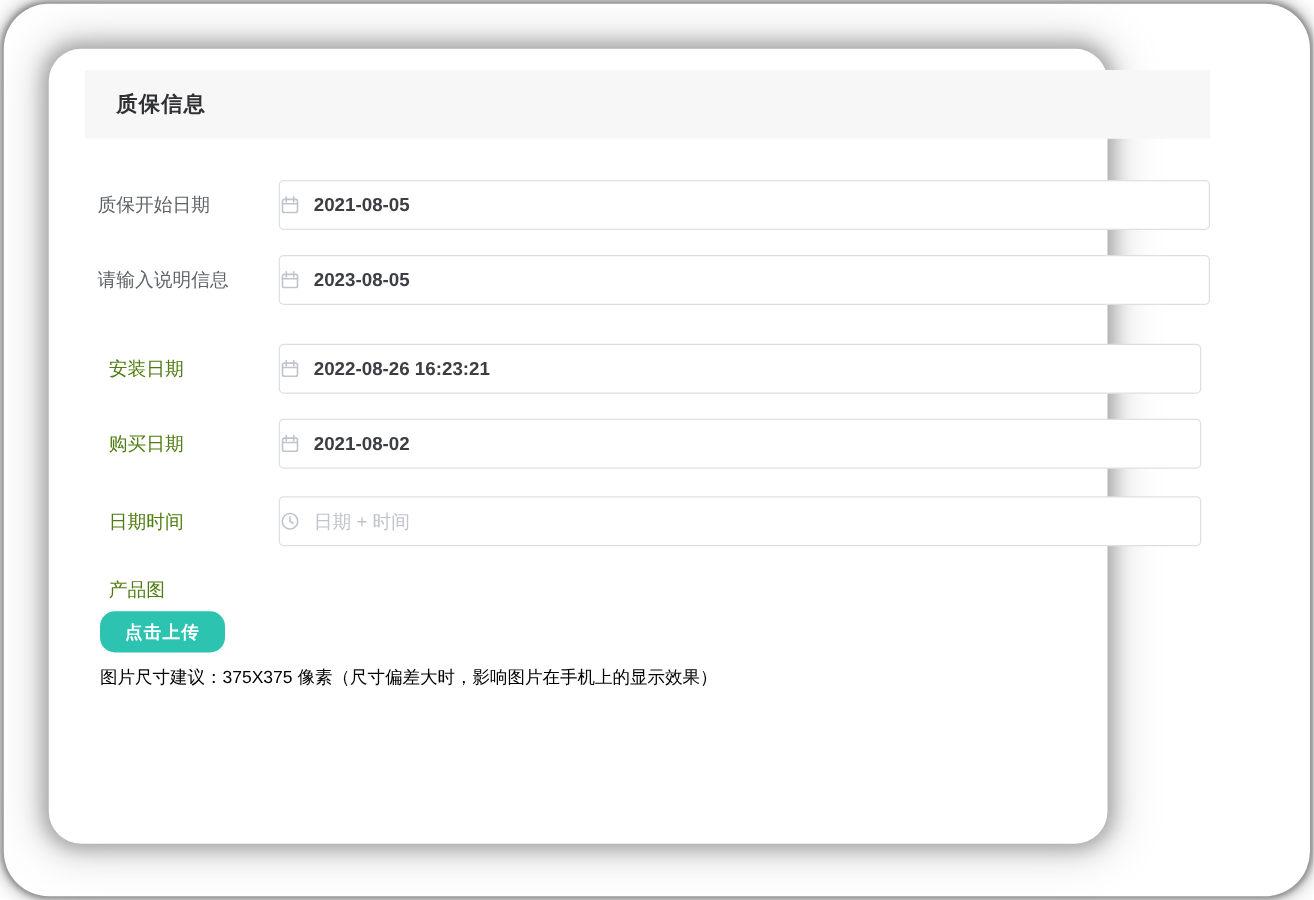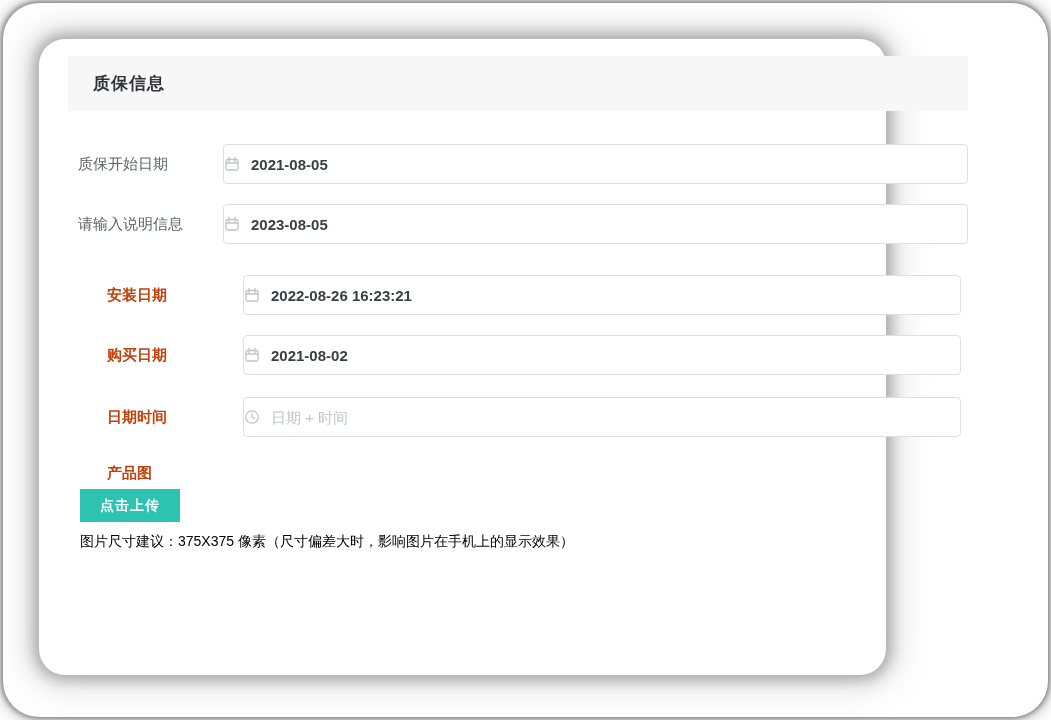--- a/index.html
+++ b/index.html
@@ -20,42 +20,42 @@
     margin:17px 0 0 29px;width:900px;height:55px;background:#f7f7f8;
     display:flex;align-items:center;padding-left:25px;box-sizing:border-box;
   }
   .section-title{font-size:17px;font-weight:700;color:#303133;letter-spacing:1px;}
   .group{box-sizing:border-box;}
   .g1{margin-left:29px;width:900px;}
   .g2{margin-left:48px;width:874px;}
   .form-row{display:flex;align-items:center;}
   .label{font-size:15px;box-sizing:border-box;flex:none;}
   .l1{width:155px;padding-left:10px;color:#5f6368;font-weight:400;}
-  .l2{width:136px;color:#c2410c;font-weight:700;margin-left:20px;}
+  .l2{width:136px;color:#4d7c0f;font-weight:400;}
   .input-box{
     flex:1;height:40px;border:1px solid #dcdfe6;border-radius:4px;background:#fff;
     display:flex;align-items:center;padding:0 0;gap:11px;box-sizing:border-box;
   }
   .input-value{font-size:15px;font-weight:600;color:#3b3e43;}
   .status-value{font-size:15px;color:#303133;}
   .icon{display:flex;align-items:center;flex:none;}
   .note-bar{
     height:58px;background:#f5f6f7;display:flex;align-items:center;
     padding-left:22px;box-sizing:border-box;
   }
   .note-text{font-size:15px;color:#9b9ea3;}
   .ghost-input{
     flex:1;border:none;outline:none;background:transparent;
     font-size:15px;color:#606266;font-family:inherit;padding:0;
   }
   .ghost-input::placeholder{color:#c0c4cc;}
   .upload-row{align-items:flex-start;flex-direction:column;}
   .upload-cell{margin-left:-7px;display:flex;flex-direction:column;}
   .upload-btn{
-    border:none;cursor:pointer;height:33px;padding:0 20px;border-radius:0;
+    border:none;cursor:pointer;height:33px;padding:0 20px;border-radius:12px;
     background:#2cc3b1;color:#ffffff;font-size:14px;font-weight:700;
     font-family:inherit;letter-spacing:1px;align-self:flex-start;
   }
   .upload-hint{margin-top:11px;font-size:14px;color:#000000;}
   .mt33{margin-top:33px;}.mt31{margin-top:31px;}.mt22{margin-top:22px;}
   .mt20{margin-top:20px;}.mt19{margin-top:19px;}.mt18{margin-top:18px;}
   .status-row{height:40px;}
 </style>
 </head>
 <body>

